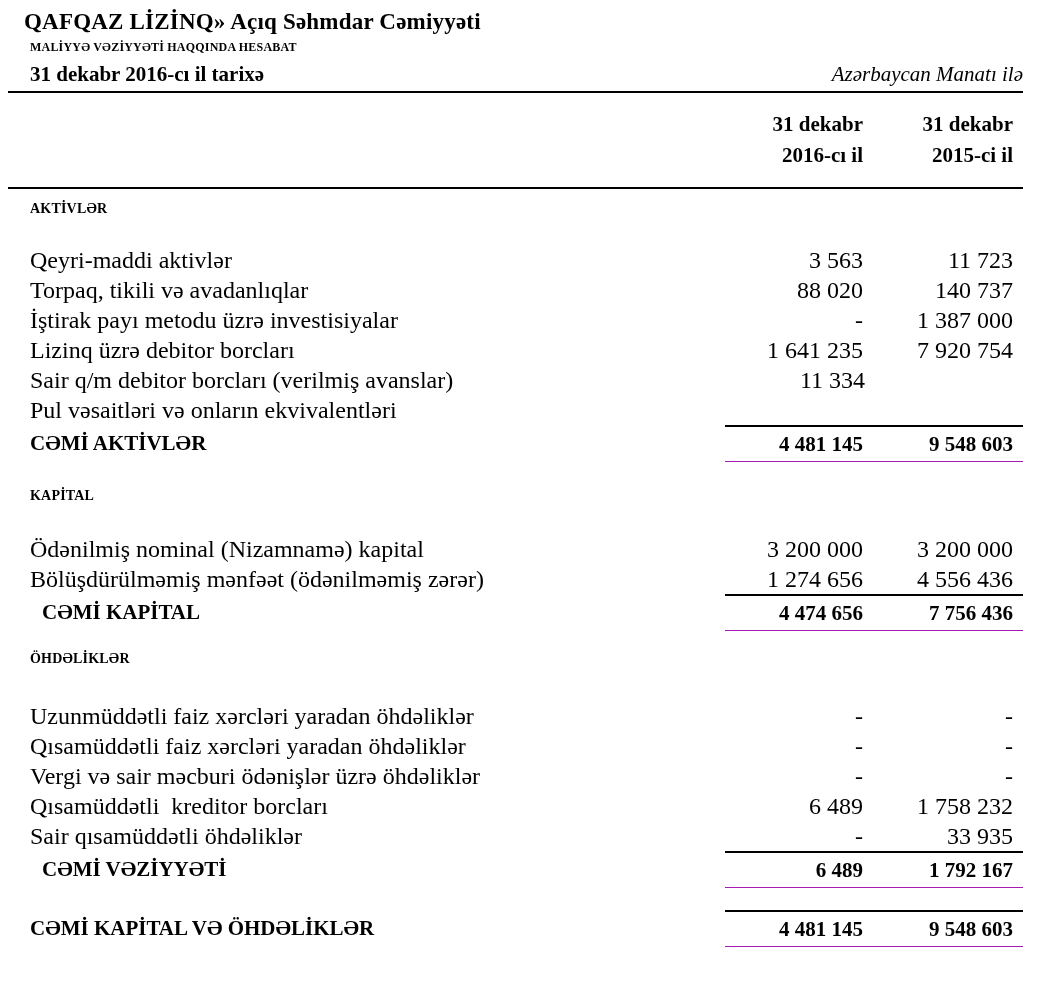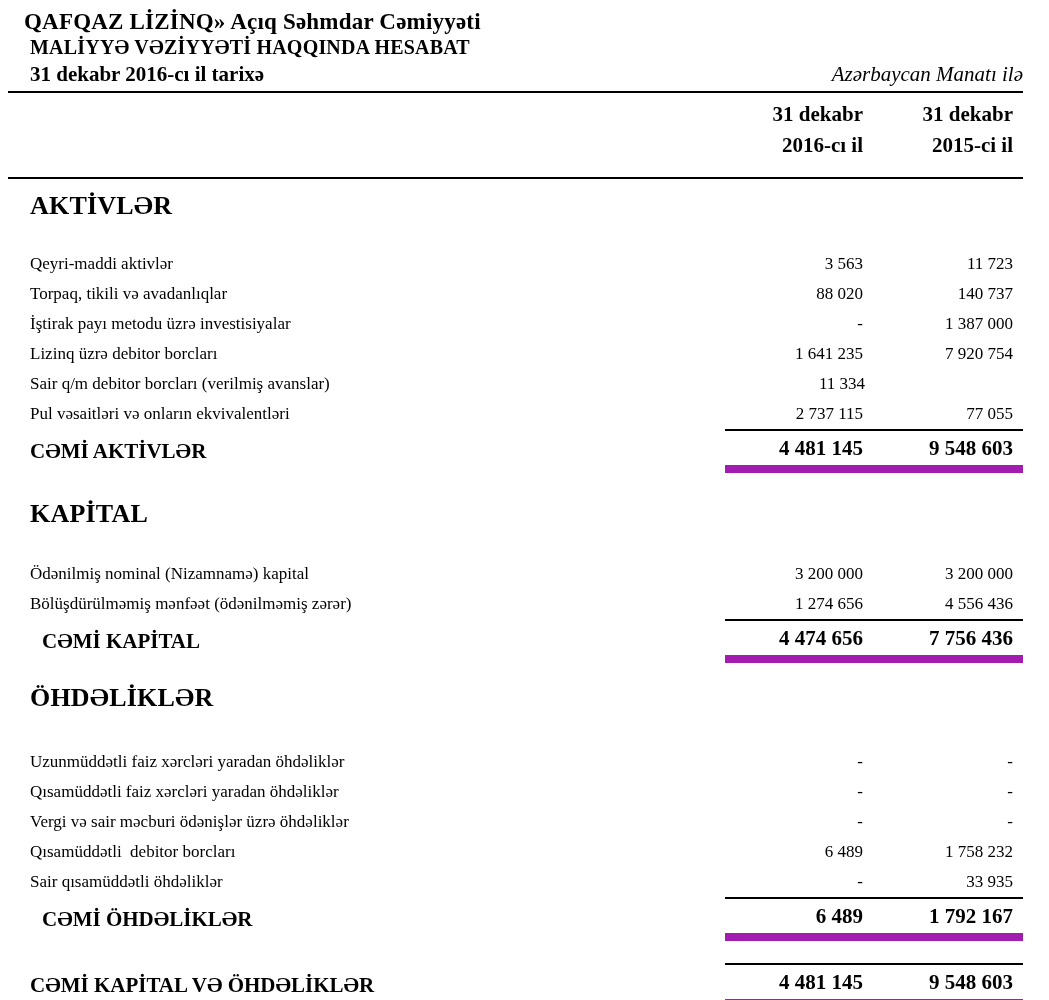--- a/index.html
+++ b/index.html
@@ -3,48 +3,48 @@
 <meta charset="utf-8">
 <style>
   html,body { margin:0; padding:0; background:#fff; }
   body {
     width:1049px; height:1000px; overflow:hidden;
     color:#000; font-family:"Liberation Serif", serif;
   }
   .page { box-sizing:border-box; width:1049px; height:993px; padding:8px 26px 0 30px;font-family:Liberation Serif, serif; }
 
   .doc-title    { font-size:23px; font-weight:bold; line-height:27px; margin-left:-6px; letter-spacing:.2px; }
-  .doc-subtitle { font-size:20px; font-weight:bold; line-height:25px; letter-spacing:.2px; }
+  .doc-subtitle { font-size:12px; font-weight:bold; line-height:25px; letter-spacing:.2px; }
   .date-row  { display:flex; justify-content:space-between; align-items:center; font-size:21px; line-height:28px; }
   .date-left { font-weight:bold; }
   .currency  { font-style:italic; font-size:21px; }
 
   .rule-full { border-top:2px solid #000; margin-left:-22px; }
   .rule-1 { margin-top:3px; }
   .rule-2 { margin-top:16px; }
 
-  .colheads { display:flex; justify-content:flex-end; font-weight:bold; font-size:21px; line-height:31px; padding-top:6px; }
+  .colheads { display:flex; justify-content:flex-end; font-weight:bold; font-size:21px; line-height:31px; padding-top:16px; }
   .colhead  { box-sizing:border-box; text-align:right; padding-right:10px; }
   .colhead.ca { width:148px; }
   .colhead.cb { width:150px; }
 
-  .section-heading { font-size:26px; font-weight:bold; letter-spacing:.2px; }
+  .section-heading { font-size:14px; font-weight:bold; letter-spacing:.2px; }
   .sh-1 { margin:12px 0 28px; }
   .sh-2 { margin:26px 0 30px; }
   .sh-3 { margin:20px 0 34px; }
 
-  .row  { display:flex; font-size:17px; line-height:30px; }
+  .row  { display:flex; font-size:24px; line-height:30px; }
   .lbl  { flex:1; white-space:pre; }
   .nums { display:flex; width:298px; }
   .cell { box-sizing:border-box; text-align:right; padding-right:10px; line-height:30px; }
   .cell.ca { width:148px; }
   .cell.cb { width:150px; }
 
   .total { display:flex; align-items:center; font-weight:bold; font-size:21px; }
-  .total .nums { border-top:2px solid #000; border-bottom:8px solid #a21caf; padding:2px 0; }
+  .total .nums { border-top:2px solid #000; border-bottom:1px solid #a21caf; padding:2px 0; }
   .t-1 { }
   .t-0 { margin-top:0;margin-left:12px; }
   .t-g { margin-top:22px; }
 </style>
 </head>
 <body>
 
 <div class="page">
 
   <div class="doc-title">QAFQAZ LİZİNQ» Açıq Səhmdar Cəmiyyəti</div>
@@ -98,24 +98,20 @@
       </span>
   </div>
   <div class="row">
     <span class="lbl">Sair q/m debitor borcları (verilmiş avanslar)</span>
     <span class="nums">
         <span class="cell cb">11 334</span>
       </span>
   </div>
   <div class="row">
     <span class="lbl">Pul vəsaitləri və onların ekvivalentləri</span>
-    <span class="nums">
-        <span class="cell ca">2 737 115</span>
-        <span class="cell cb">77 055</span>
-      </span>
   </div>
 
   <div class="total t-1">
     <span class="lbl">CƏMİ AKTİVLƏR</span>
     <span class="nums">
         <span class="cell ca">4 481 145</span>
         <span class="cell cb">9 548 603</span>
       </span>
   </div>
 
@@ -161,36 +157,36 @@
       </span>
   </div>
   <div class="row">
     <span class="lbl">Vergi və sair məcburi ödənişlər üzrə öhdəliklər</span>
     <span class="nums">
         <span class="cell ca">-</span>
         <span class="cell cb">-</span>
       </span>
   </div>
   <div class="row">
-    <span class="lbl">Qısamüddətli  debitor borcları</span>
+    <span class="lbl">Qısamüddətli  kreditor borcları</span>
     <span class="nums">
         <span class="cell ca">6 489</span>
         <span class="cell cb">1 758 232</span>
       </span>
   </div>
   <div class="row">
     <span class="lbl">Sair qısamüddətli öhdəliklər</span>
     <span class="nums">
         <span class="cell ca">-</span>
         <span class="cell cb">33 935</span>
       </span>
   </div>
 
   <div class="total t-0">
-    <span class="lbl">CƏMİ ÖHDƏLİKLƏR</span>
+    <span class="lbl">CƏMİ VƏZİYYƏTİ</span>
     <span class="nums">
         <span class="cell ca">6 489</span>
         <span class="cell cb">1 792 167</span>
       </span>
   </div>
 
   <div class="total t-g">
     <span class="lbl">CƏMİ KAPİTAL VƏ ÖHDƏLİKLƏR</span>
     <span class="nums">
         <span class="cell ca">4 481 145</span>

